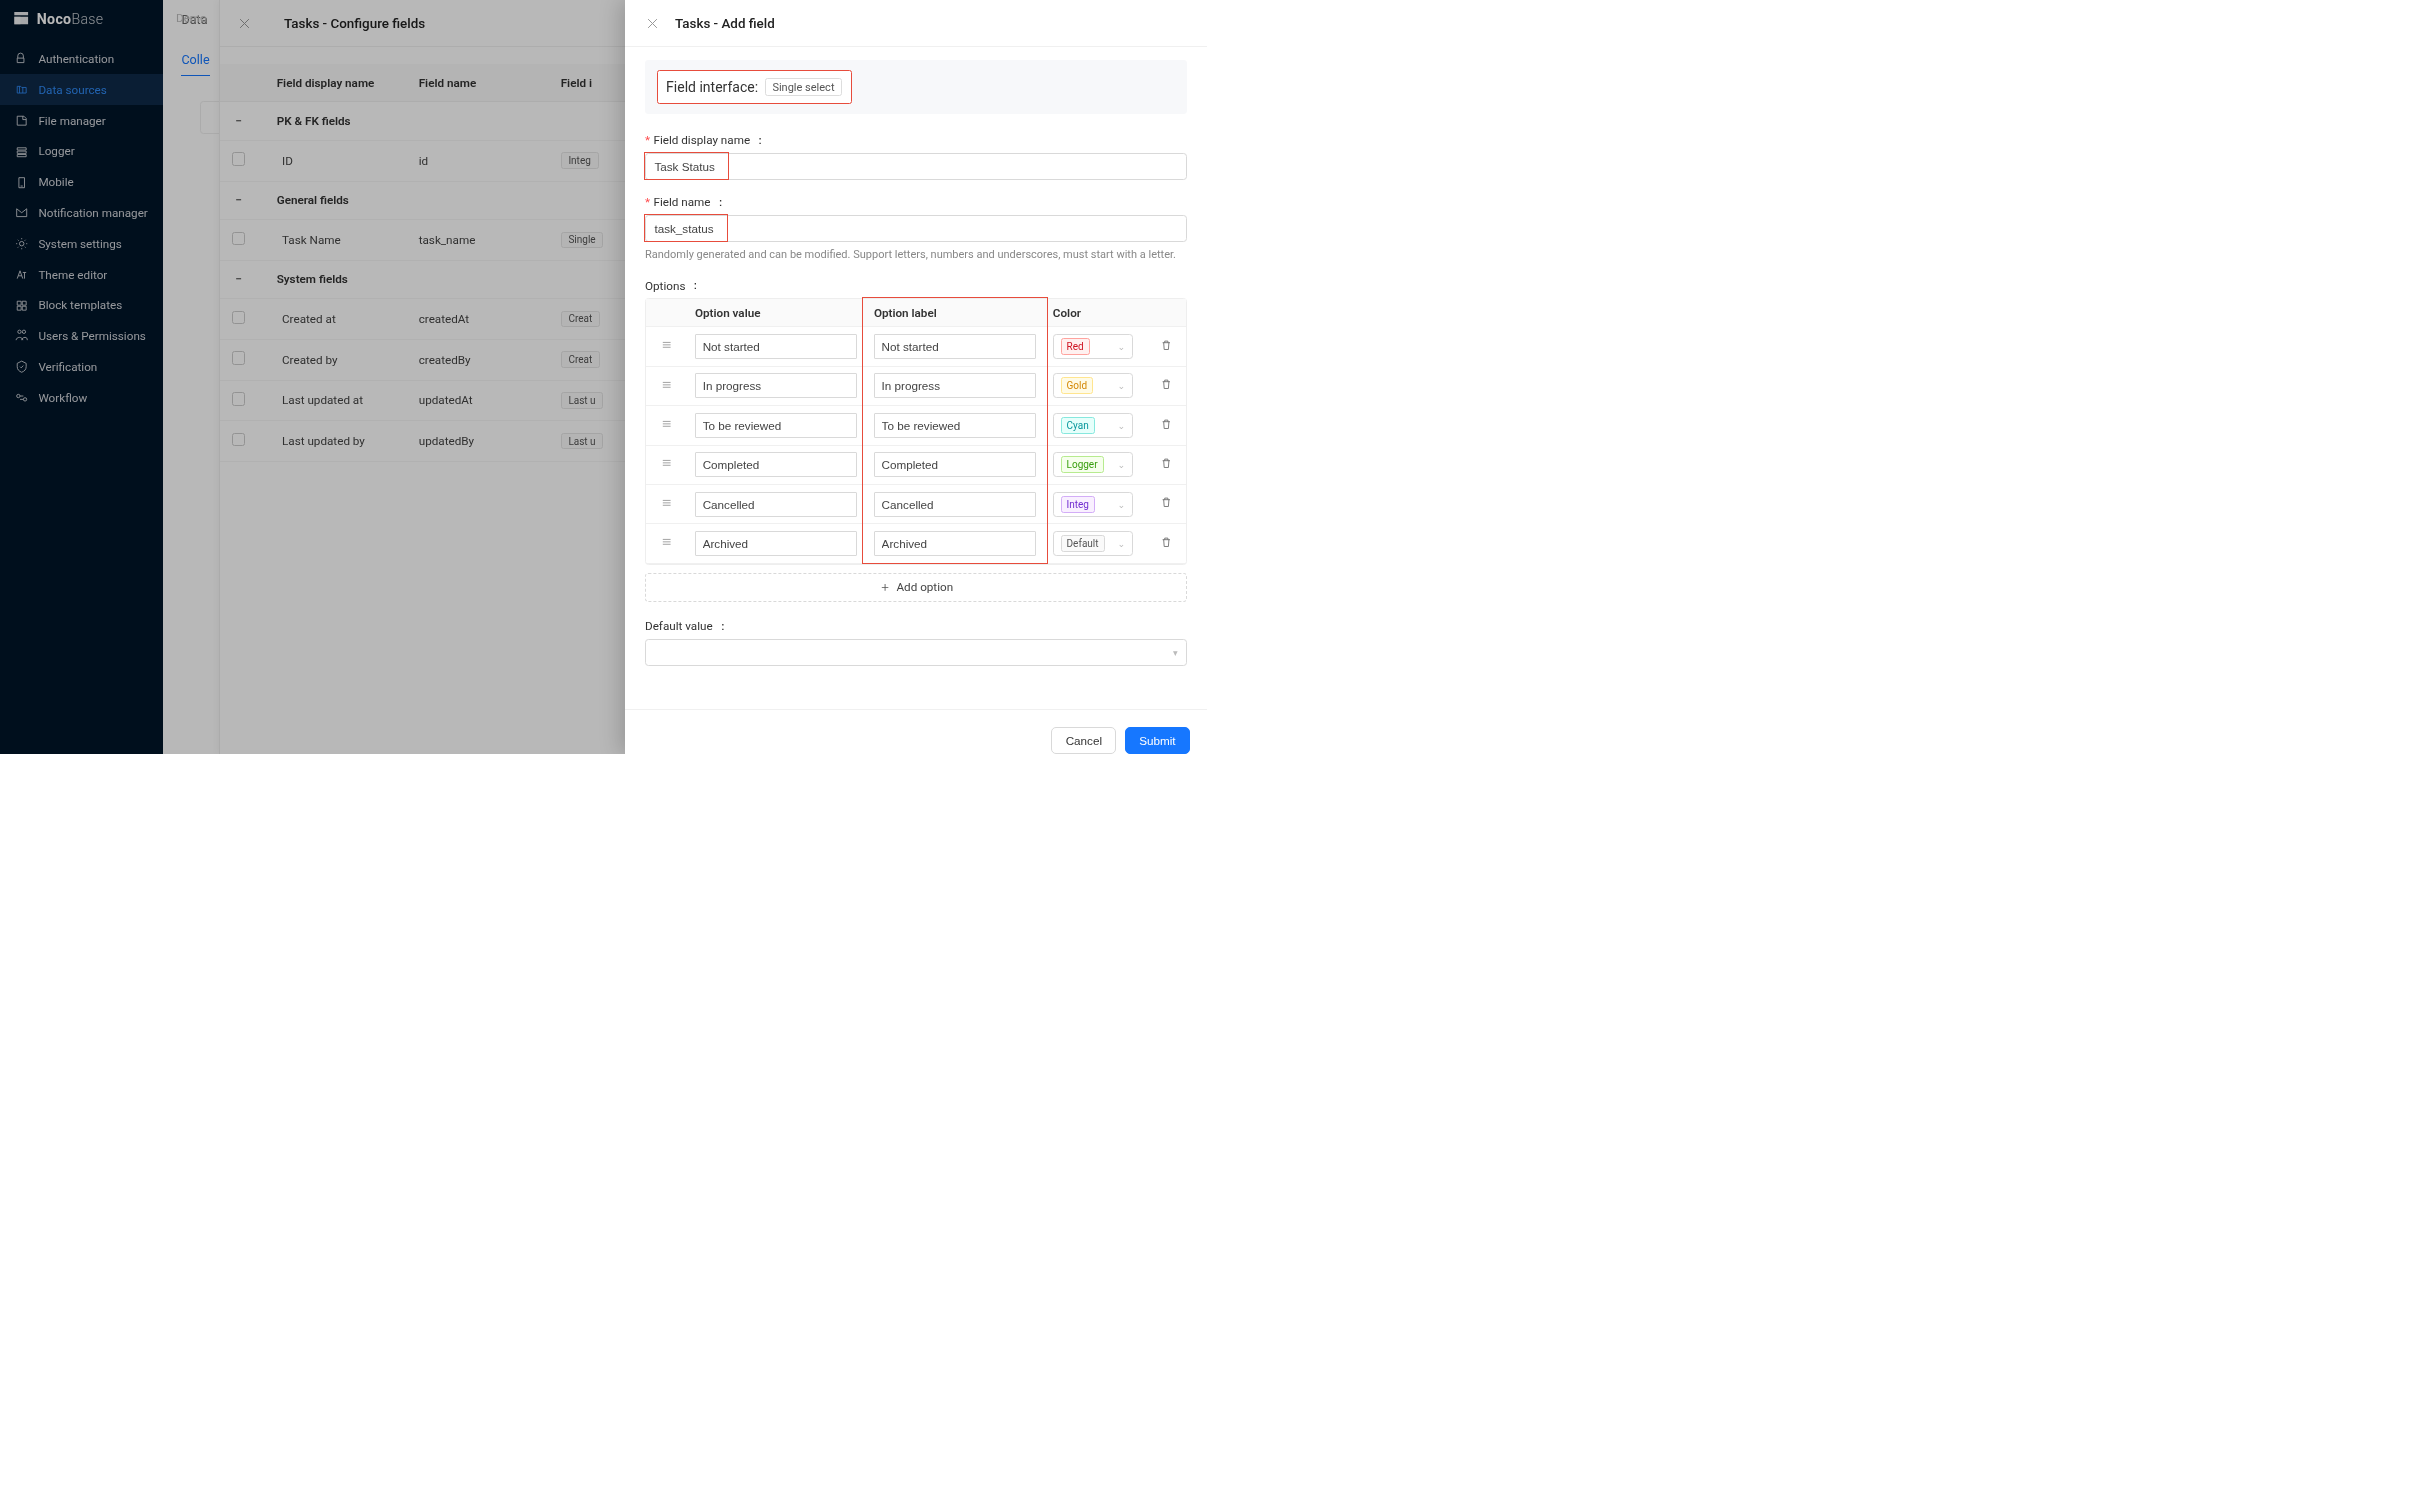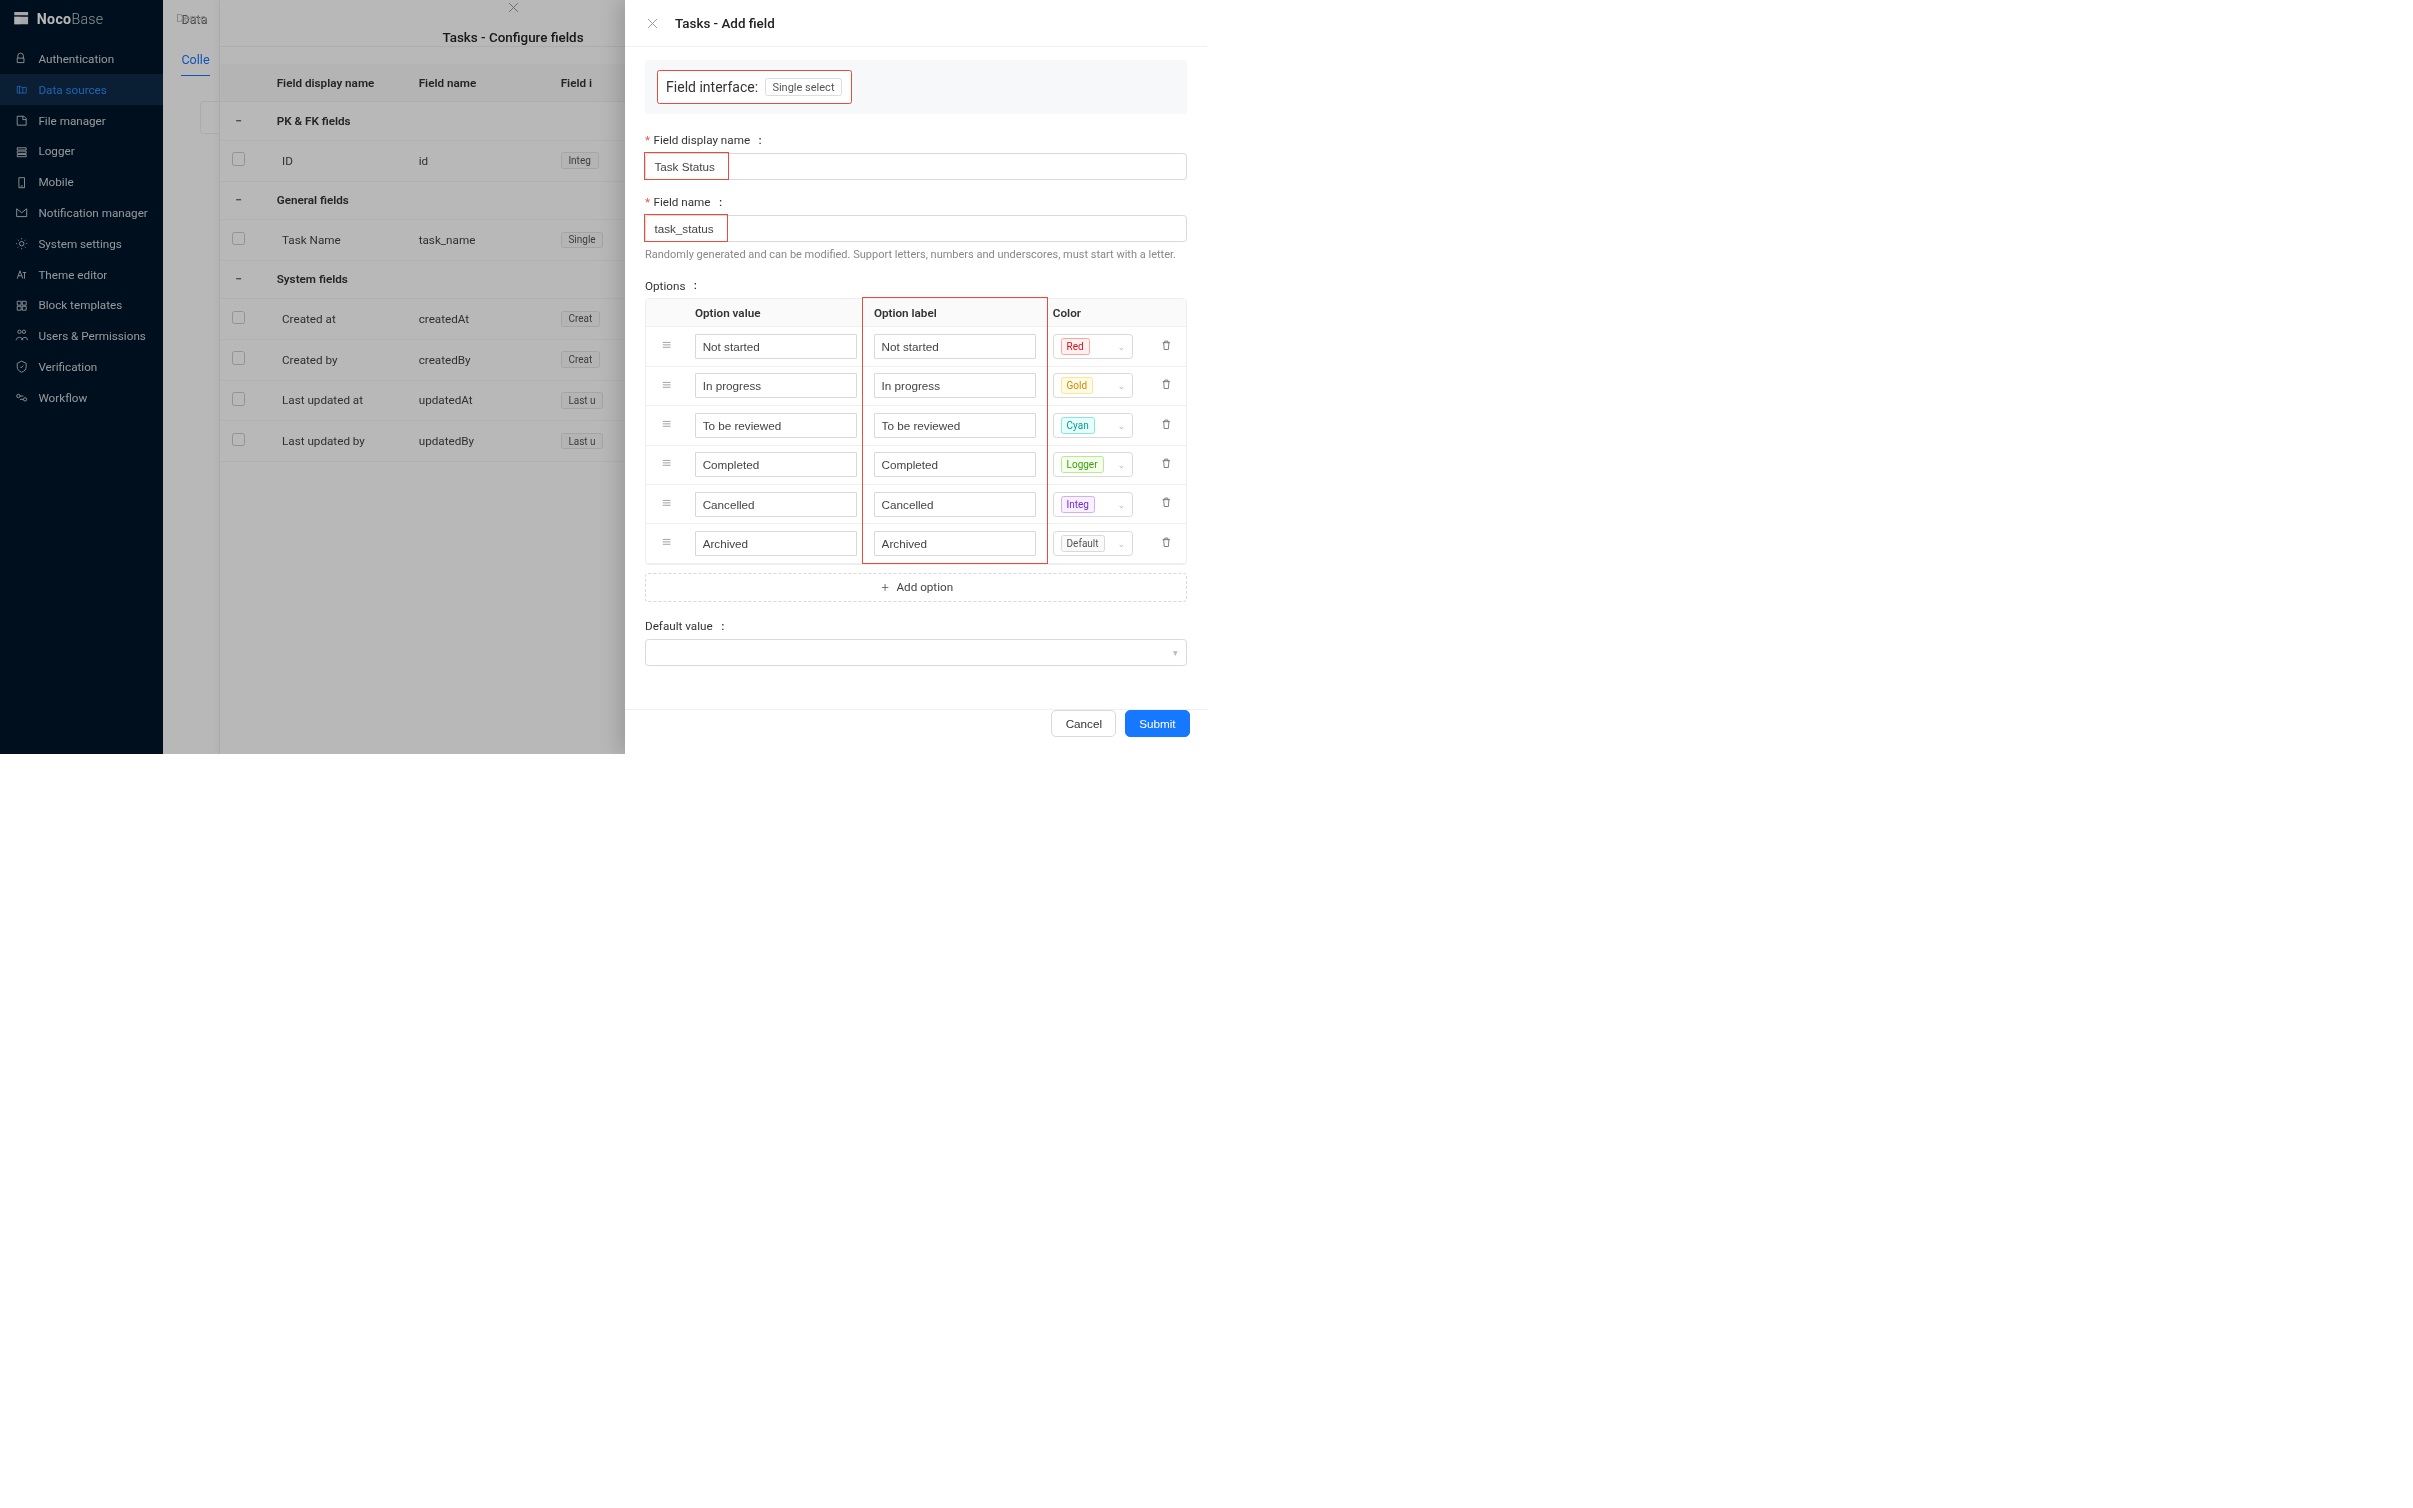--- a/index.html
+++ b/index.html
@@ -102,24 +102,23 @@
     width: 587px;
     height: 100%;
     background: #fff;
     border-left: 0.8px solid #eee;
     box-shadow: -1.7px 0 6.7px rgba(0,0,0,0.04);
   }
   .mid-header {
     height: 47px;
     display: flex;
     align-items: center;
-    gap: 15px;
+    gap: 32px;
     padding: 0 17px;
     border-bottom: 0.8px solid #f0f0f0;
-    flex-direction: column;
   }
   .close-x {
     width: 15px; height: 15px;
     cursor: pointer;
     color: #999;
   }
   .close-x svg { width: 15px; height: 15px; stroke: currentColor; stroke-width: 1.6; }
   .mid-title { font-size: 13.4px; font-weight: 500; color: #222; }
   .fields-table {
     margin: 17px 0 0 0;
@@ -367,21 +366,21 @@
     color: #bbb;
     cursor: pointer;
   }
 
   
   .drawer-footer {
     flex-shrink: 0;
     height: 45px;
     border-top: 0.8px solid #f0f0f0;
     display: flex;
-    align-items: flex-start;
+    align-items: flex-end;
     justify-content: flex-end;
     gap: 8.4px;
     padding: 0 17px;
     background: #fff;
   }
   .btn {
     height: 27px;
     padding: 0 13.4px;
     border-radius: 5px;
     font-size: 11.7px;

